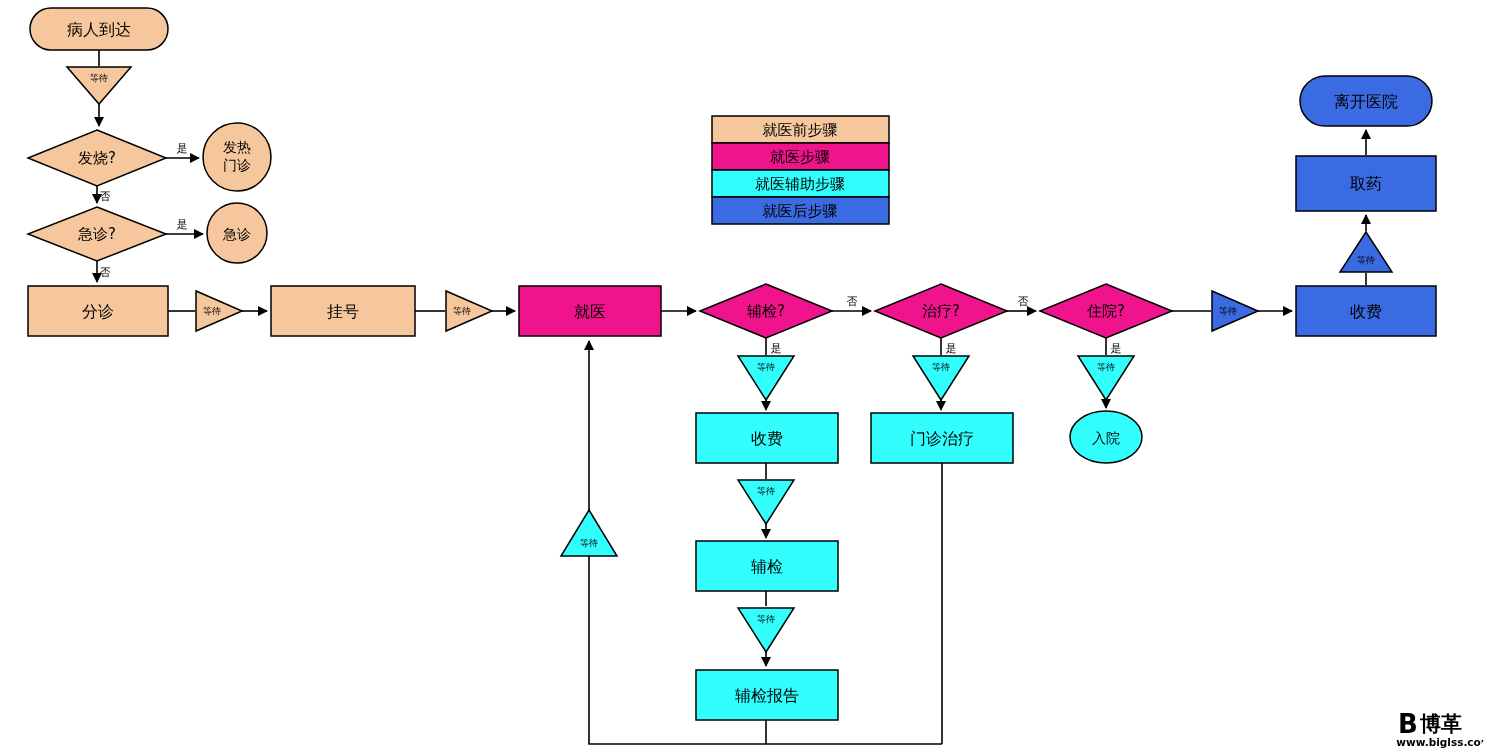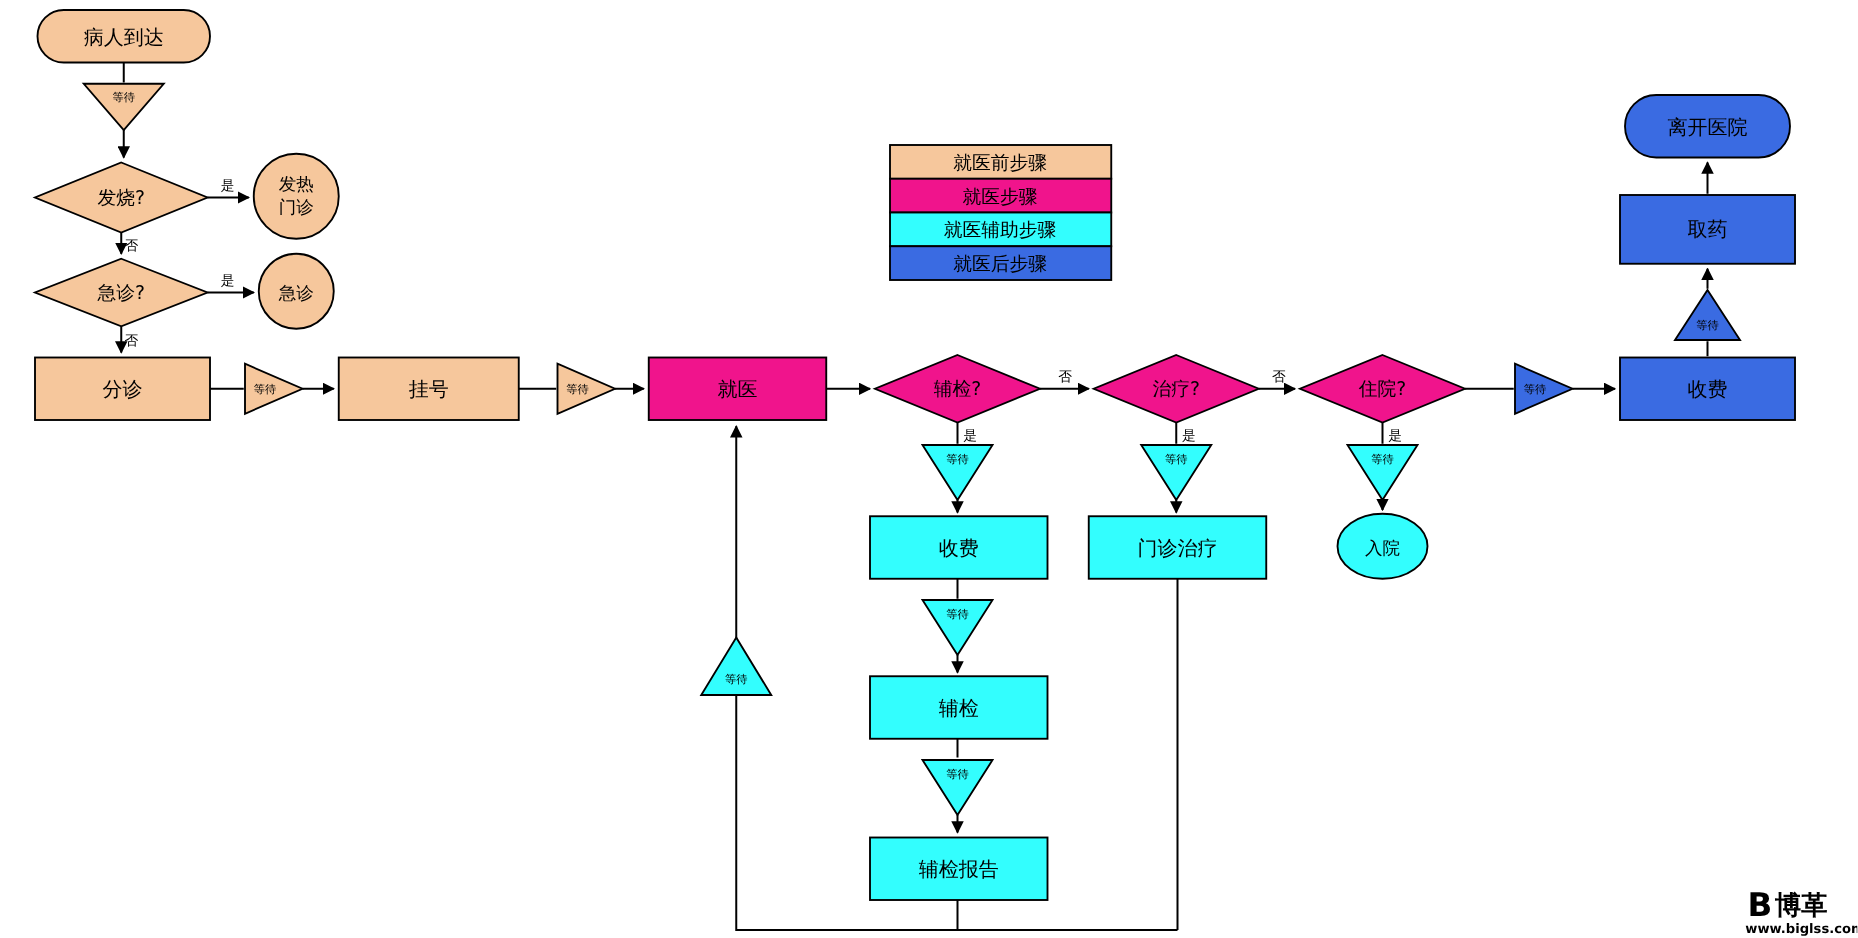--- a/index.html
+++ b/index.html
@@ -1,16 +1,16 @@
 <!DOCTYPE html>
 <html><head>
 <meta charset="utf-8">
 <style>
   html,body{margin:0;padding:0;background:#ffffff;}
-  .stage{position:relative;width:1486px;height:750px;background:#ffffff;overflow:hidden;}
+  .stage{position:relative;width:1486px;height:750px;background:#ffffff;overflow:hidden;border-radius:19px;}
   svg{display:block;}
   text{font-family:"DejaVu Sans","Liberation Sans",sans-serif;fill:#000;}
   .nlab{font-size:16px;}
   .dlab{font-size:15px;}
   .small{font-size:9px;}
   .yn{font-size:11px;}
   .legend-t{font-size:15px;}
   .brand{font-size:21px;font-weight:bold;}
   .site{font-size:10.5px;font-weight:bold;}
   .edge{stroke:#000;stroke-width:1.6;fill:none;}

